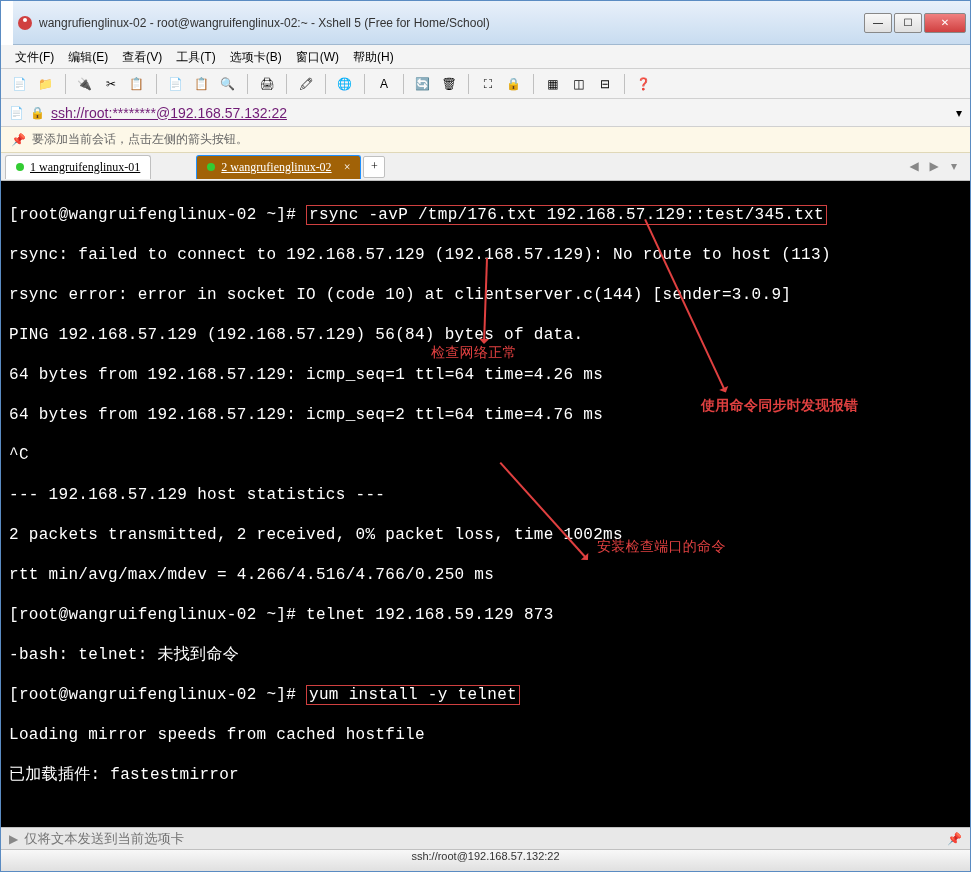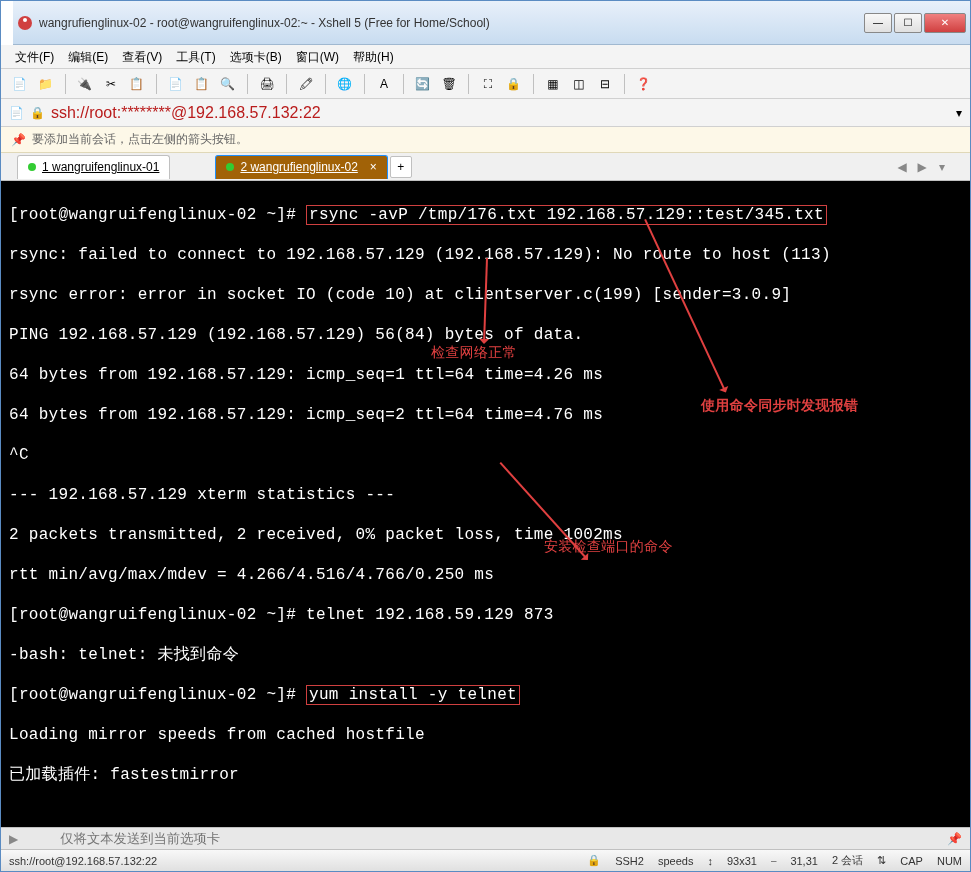--- a/index.html
+++ b/index.html
@@ -10,37 +10,37 @@
 .titlebar-text { flex:1; color:#333; }
 .wincontrols { display:flex; gap:2px; }
 .winbtn { width:28px; height:20px; background:linear-gradient(#f8f8f8,#e0e0e0); border:1px solid #888; border-radius:2px; display:flex; align-items:center; justify-content:center; cursor:pointer; font-size:10px; }
 .winbtn.close { background:linear-gradient(#f08080,#d04040); color:#fff; width:42px; }
 .menubar { height:24px; display:flex; padding:2px 8px; gap:2px; background:#f4f4f4; border-bottom:1px solid #d0d0d0; }
 .menuitem { padding:2px 6px; cursor:pointer; }
 .toolbar { height:30px; display:flex; align-items:center; padding:2px 8px; gap:4px; background:#f4f4f4; border-bottom:1px solid #d0d0d0; }
 .tbtn { width:22px; height:22px; display:flex; align-items:center; justify-content:center; cursor:pointer; border:1px solid transparent; border-radius:2px; }
 .tsep { width:1px; height:20px; background:#c0c0c0; margin:0 4px; }
 .addressbar { height:28px; display:flex; align-items:center; padding:2px 8px; gap:6px; background:#f4f4f4; border-bottom:1px solid #d0d0d0; }
-.addressbar input { flex:1; border:none; background:transparent; font-size:16px; color:#b91c1c; }
+.addressbar input { flex:1; border:none; background:transparent; font-size:14px; color:#701a75;text-decoration:underline; }
 .infobar { height:26px; display:flex; align-items:center; padding:4px 10px; background:#fdf8e8; border-bottom:1px solid #e0d8b8; color:#666; gap:6px; }
-.tabbar { height:28px; display:flex; align-items:center; padding:0 16px; background:#f0f0f0; border-bottom:1px solid #c0c0c0; }
+.tabbar { height:28px; display:flex; align-items:center; padding:0 4px; background:#f0f0f0; border-bottom:1px solid #c0c0c0;font-family:Liberation Serif, serif; }
 .tab { height:24px; padding:0 10px; display:flex; align-items:center; gap:6px; border:1px solid #c0c0c0; border-bottom:none; border-radius:3px 3px 0 0; cursor:pointer; background:#fff; margin-right:2px; }
 .tab.active { background:#a16207; color:#fff; border-color:#1e90ff;margin-left:43px; }
 .dot { width:8px; height:8px; border-radius:50%; }
 .dot.green { background:#3c3; }
 .addtab { width:22px; height:22px; display:flex; align-items:center; justify-content:center; border:1px solid #c0c0c0; border-radius:2px; cursor:pointer; background:#fff; }
 .tabright { margin-left:auto; display:flex; gap:4px; padding-right:4px; }
 .tabright .arrow { width:16px; height:16px; display:flex; align-items:center; justify-content:center; color:#888; cursor:pointer; }
 .terminal { flex:1; background:#000; color:#fff; font-family:"Consolas","Courier New",monospace; font-size:16px; line-height:20px; padding:4px 8px; white-space:pre; position:relative; overflow:hidden; letter-spacing:0.3px; }
 .term-line { white-space:pre; }
 .hl { border:1px solid #d04040; display:inline; padding:0 2px; }
 .anno { position:absolute; color:#e04040; font-family:"Microsoft YaHei"; font-size:14px; }
 .sendbar { height:22px; background:#e8e8e8; border-top:1px solid #c0c0c0; display:flex; align-items:center; padding:2px 8px; gap:6px; color:#888; }
-.sendbar input { flex:1; border:none; background:transparent;margin-left:36px; }
-.statusbar { height:22px; background:linear-gradient(#f8f8f8,#e0e0e0); border-top:1px solid #c0c0c0; display:flex; align-items:center; padding:0 8px; gap:14px; font-size:11px; color:#333; }
+.sendbar input { flex:1; border:none; background:transparent; }
+.statusbar { height:22px; background:linear-gradient(#f8f8f8,#e0e0e0); border-top:1px solid #c0c0c0; display:flex; align-items:center; padding:0 8px; gap:14px; font-size:11px; color:#333;flex-direction:column; }
 .statusbar .sep { flex:1; }
 .anno-line { position:absolute; background:#e04040; height:1.5px; transform-origin:0 0; }
 .anno-line::after { content:""; position:absolute; right:-6px; top:-4px; border:5px solid transparent; border-left-color:#e04040; }
 </style>
 </head>
 <body>
 
 <div class="window">
 
   <div class="titlebar">
@@ -125,26 +125,26 @@
     <div class="tabright">
       <span class="arrow">◀</span>
       <span class="arrow">▶</span>
       <span class="arrow">▾</span>
     </div>
   </div>
 
   <div class="terminal">
 <div class="term-line"><span>[root@wangruifenglinux-02 ~]# </span><span class="hl">rsync -avP /tmp/176.txt 192.168.57.129::test/345.txt</span></div>
 <div class="term-line">rsync: failed to connect to 192.168.57.129 (192.168.57.129): No route to host (113)</div>
-<div class="term-line">rsync error: error in socket IO (code 10) at clientserver.c(199) [sender=3.0.9]</div>
+<div class="term-line">rsync error: error in socket IO (code 10) at clientserver.c(144) [sender=3.0.9]</div>
 <div class="term-line">PING 192.168.57.129 (192.168.57.129) 56(84) bytes of data.</div>
 <div class="term-line">64 bytes from 192.168.57.129: icmp_seq=1 ttl=64 time=4.26 ms</div>
 <div class="term-line">64 bytes from 192.168.57.129: icmp_seq=2 ttl=64 time=4.76 ms</div>
 <div class="term-line">^C</div>
-<div class="term-line">--- 192.168.57.129 xterm statistics ---</div>
+<div class="term-line">--- 192.168.57.129 host statistics ---</div>
 <div class="term-line">2 packets transmitted, 2 received, 0% packet loss, time 1002ms</div>
 <div class="term-line">rtt min/avg/max/mdev = 4.266/4.516/4.766/0.250 ms</div>
 <div class="term-line">[root@wangruifenglinux-02 ~]# telnet 192.168.59.129 873</div>
 <div class="term-line">-bash: telnet: 未找到命令</div>
 <div class="term-line"><span>[root@wangruifenglinux-02 ~]# </span><span class="hl">yum install -y telnet</span></div>
 <div class="term-line">Loading mirror speeds from cached hostfile</div>
 <div class="term-line">已加载插件: fastestmirror</div>
 
 
 
@@ -161,21 +161,21 @@
 
 
 
     <div class="anno-line" style="left:487px; top:77px; width:85px; transform:rotate(92deg);"></div>
     <div class="anno" style="left:430px; top:162px;">检查网络正常</div>
 
     <div class="anno-line" style="left:645px; top:38px; width:190px; transform:rotate(65deg);"></div>
     <div class="anno" style="left:700px; top:215px;font-weight:bold;">使用命令同步时发现报错</div>
 
     <div class="anno-line" style="left:500px; top:281px; width:130px; transform:rotate(48deg);"></div>
-    <div class="anno" style="left:543px; top:356px;">安装检查端口的命令</div>
+    <div class="anno" style="left:596px; top:356px;">安装检查端口的命令</div>
   </div>
 
   <div class="sendbar">
     <span>▶</span>
     <input placeholder="仅将文本发送到当前选项卡" style="">
     <span>📌</span>
   </div>
 
   <div class="statusbar">
     <span>ssh://root@192.168.57.132:22</span>

